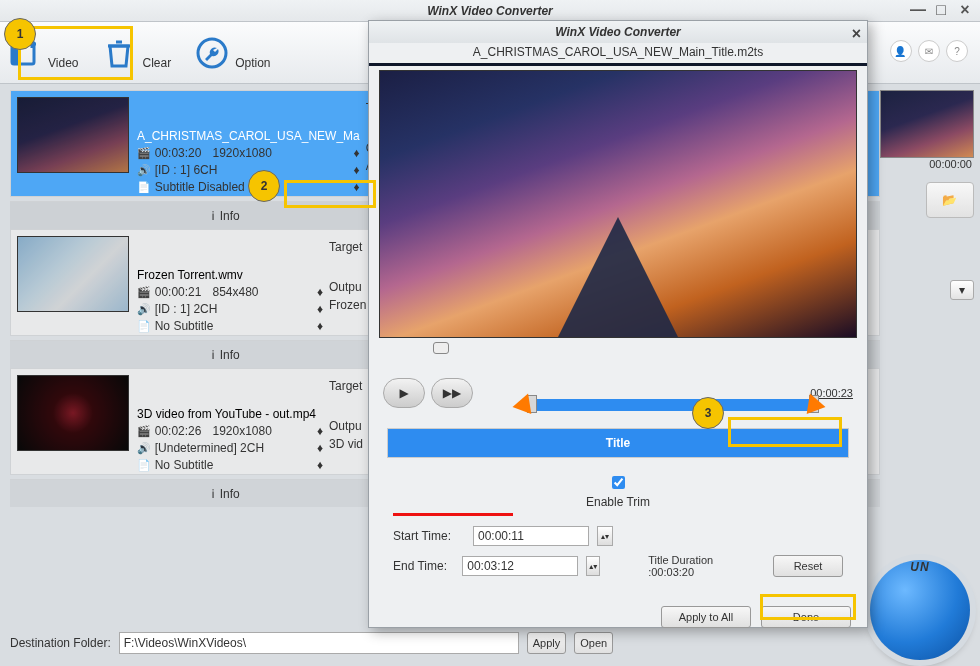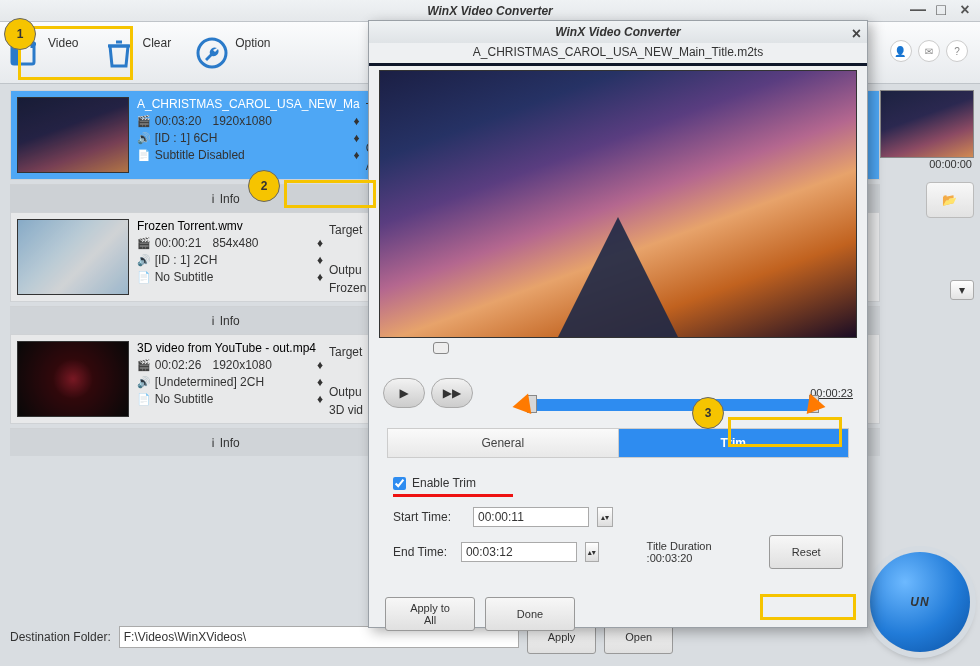--- a/index.html
+++ b/index.html
@@ -2,54 +2,54 @@
 <html><head>
 <meta charset="utf-8">
 <style>
   * { margin:0; padding:0; box-sizing:border-box; font-family: "Segoe UI", Tahoma, sans-serif; font-size:12px; color:#333; }
   body { width:980px; height:666px; background:#d9dde1; position:relative; overflow:hidden; }
   
   .title-bar { height:22px; background:linear-gradient(#eff2f4,#e5e8eb); border-bottom:1px solid #bfc4c9; line-height:22px; text-align:center; font-style:italic; font-weight:bold; color:#2a6aa2; position:relative; }
   .title-bar .wins { position:absolute; right:8px; top:3px; display:flex; gap:10px; }
   .title-bar .wins span { width:14px; text-align:center; font-style:normal; font-weight:bold; font-size:16px; line-height:14px; cursor:pointer; color:#555; }
   .tool-row { height:62px; background:linear-gradient(#fbfcfd,#e7eaed); border-bottom:1px solid #bfc4c9; display:flex; align-items:center; padding:0 8px; gap:24px; position:relative; }
-  .tool-btn { display:flex; align-items:flex-start; gap:6px; cursor:pointer; color:#2a6aa2; font-size:15px; font-weight:500; }
+  .tool-btn { display:flex; align-items:flex-end; gap:6px; cursor:pointer; color:#2a6aa2; font-size:15px; font-weight:500; }
   .tool-btn .ticon { width:34px; height:34px; border-radius:4px; display:flex; align-items:center; justify-content:center; }
   .ticon svg { width:34px; height:34px; }
   .header-icons { position:absolute; right:12px; top:18px; display:flex; gap:6px; }
   .header-icons span { width:22px; height:22px; border:1px solid #ccc; border-radius:50%; background:#fff; display:inline-flex; align-items:center; justify-content:center; color:#888; font-size:10px; cursor:pointer; }
   
   .list { position:absolute; left:10px; top:90px; width:870px; }
   .item { display:flex; background:#e8e9ea; border:1px solid #cfd2d5; margin-bottom:4px; }
   .item.selected { background:#4ea7f5; }
   .item.selected .left-col , .item.selected .row , .item.selected .meta-col { color:#fff; }
   .thumb { width:112px; height:76px; margin:6px; background:linear-gradient(160deg,#1c2240 0%,#2b2850 40%,#8b4a63 70%,#d18a52 100%); position:relative; border:1px solid #333; }
   .thumb::after{content:"";position:absolute;inset:0;background:rgba(0,0,0,.15);}
-  .meta-col { flex:0 0 190px; padding:6px 2px 2px 2px; }
+  .meta-col { flex:0 0 190px; padding:6px 2px 2px 2px;margin-top:32px; }
   .meta-col .fname { font-size:12px; color:#000; white-space:nowrap; overflow:hidden; }
   .item.selected .fname{color:#fff;}
   .row { display:flex; align-items:center; gap:4px; font-size:11px; color:#333; margin-top:3px; }
   .row .camico{font-size:11px;}
   .spin { margin-left:auto; color:#333;}
   .tgt-col { flex:1; padding:6px 4px; font-size:11px; color:#333; }
   .tgt-col div{ margin-top:4px; }
   .item-foot { height:28px; display:flex; align-items:center; justify-content:space-around; background:rgba(0,0,0,0.04); border-top:1px solid #cfd2d5; font-size:12px; color:#666; }
   .item-foot span{display:inline-flex;align-items:center;gap:5px;cursor:pointer;}
   .item-wrap{display:flex;flex-direction:column;}
   
   .right-panel { position:absolute; right:6px; top:90px; width:94px; }
   .right-panel .preview-box{ width:94px; height:68px; background:linear-gradient(160deg,#1c2240 0%,#2b2850 40%,#8b4a63 70%,#d18a52 100%); border:1px solid #888;}
   .right-panel .dur { font-size:11px; color:#333; text-align:right; padding-right:2px;}
   .right-panel .folder-btn{ width:48px; height:36px; margin:12px 0 0 auto; background:linear-gradient(#f8f8f8,#e2e2e2); border:1px solid #bbb; border-radius:4px; display:flex;align-items:center;justify-content:center;}
   .right-panel .combo{ width:24px;height:20px;margin:62px 0 0 auto;border:1px solid #aaa;background:linear-gradient(#fff,#e3e3e3);border-radius:3px;display:flex;align-items:center;justify-content:center;}
-  .run-btn{position:absolute;right:10px;bottom:14px;width:100px;height:100px;border-radius:50%;background:radial-gradient(circle at 35% 30%,#6db9ff 0%,#217bd8 55%,#0a4fa0 100%);box-shadow:0 0 0 6px #d5dbe1,0 4px 8px rgba(0,0,0,.4);display:flex;align-items:center;justify-content:center;color:#fff;font-size:24px;font-weight:bold;font-style:italic;letter-spacing:1px;cursor:pointer;}
+  .run-btn{position:absolute;right:10px;bottom:6px;width:100px;height:100px;border-radius:50%;background:radial-gradient(circle at 35% 30%,#6db9ff 0%,#217bd8 55%,#0a4fa0 100%);box-shadow:0 0 0 6px #d5dbe1,0 4px 8px rgba(0,0,0,.4);display:flex;justify-content:center;color:#fff;font-size:24px;font-weight:bold;font-style:italic;letter-spacing:1px;cursor:pointer;}
   
   .dest { position:absolute; left:10px; bottom:12px; display:flex; align-items:center; gap:8px; }
   .dest input { width:400px; height:22px; border:1px solid #aaa; padding:0 4px; background:#fff;}
-  .btn { height:34px; padding:0 20px; background:linear-gradient(#f7f7f7,#e0e0e0); border:1px solid #999; border-radius:3px; cursor:pointer; font-size:11px;}
+  .btn { height:22px; padding:0 5px; background:linear-gradient(#f7f7f7,#e0e0e0); border:1px solid #999; border-radius:3px; cursor:pointer; font-size:11px;}
   
   .dialog { position:absolute; left:368px; top:20px; width:500px; height:608px; background:#eef0f2; border:1px solid #9aa0a6; box-shadow:4px 4px 12px rgba(0,0,0,.3); }
   .dlg-title { height:22px; background:linear-gradient(#eff2f4,#dfe3e6); text-align:center; line-height:22px; font-style:italic; font-weight:bold; color:#2a6aa2; position:relative; }
   .dlg-title .close{position:absolute;right:6px;top:2px;font-style:normal;font-size:16px;font-weight:bold;color:#444;cursor:pointer;}
   .dlg-fname{ padding:2px 10px 4px 10px; font-size:12px; border-bottom:3px solid #0f172a;text-align:center;}
   .preview { margin:4px 10px; height:268px; background:linear-gradient(160deg,#1b1f44 0%,#263265 20%,#5a3d80 35%,#b4678f 50%,#e7a36b 62%,#c1621f 78%,#1a0c24 100%); border:1px solid #333; position:relative;}
   .castle{position:absolute;left:50%;bottom:0;transform:translateX(-50%);width:0;height:0;border-left:60px solid transparent;border-right:60px solid transparent;border-bottom:120px solid rgba(30,40,70,.9);}
   .play-row{ display:flex; align-items:center; gap:6px; padding:10px 14px 6px 14px;}
   .pbtn{ width:42px;height:30px;background:linear-gradient(#f2f2f2,#ccc);border:1px solid #aaa;border-radius:16px;display:flex;align-items:center;justify-content:center;cursor:pointer;color:#555;}
   .tstamp{ font-size:11px; color:#333; margin-left:auto;text-decoration:underline;}
@@ -59,29 +59,29 @@
   .handle{position:absolute;top:2px;width:10px;height:18px;background:#d8d8d8;border:1px solid #888;}
   .handle.l{left:40px;} .handle.r{left:322px;}
   .slider-knob{position:absolute;left:50px;top:0;width:16px;height:12px;border:1px solid #888;background:#eee;border-radius:3px;}
   .arrow-o{position:absolute;bottom:-18px;width:0;height:0;border-left:10px solid transparent;border-right:10px solid transparent;border-bottom:18px solid #ff7a00;}
   .arrow-o.l{left:28px;transform:rotate(20deg);} .arrow-o.r{left:316px;transform:rotate(-20deg);}
   .tabs{display:flex;margin:14px 18px 0 18px;border:1px solid #ccc;}
   .tab{flex:1;height:28px;display:flex;align-items:center;justify-content:center;font-size:12px;color:#444;cursor:pointer;border-left:1px solid #ccc;background:linear-gradient(#fafafa,#e8e8e8);}
   .tab:first-child{border-left:none;}
   .tab.active{background:#2e8cf0;color:#fff;font-weight:bold;}
   .trim-panel{padding:18px 24px 6px 24px;}
-  .chk{display:flex;align-items:center;gap:6px;margin-bottom:4px;}
+  .chk{display:flex;align-items:center;gap:6px;margin-bottom:4px;flex-direction:column;}
   .chk input{accent-color:#2e8cf0;}
   .redline{height:3px;background:#e11;width:120px;margin-bottom:10px;}
   .field{display:flex;align-items:center;gap:8px;margin:8px 0;}
   .field label{width:72px;}
   .field input{width:116px;height:20px;border:1px solid #aaa;padding:0 4px;background:#fff;}
   .spinbtn{width:16px;height:20px;border:1px solid #aaa;background:linear-gradient(#fff,#ddd);font-size:8px;display:inline-flex;align-items:center;justify-content:center;}
   .dur-lab{margin-left:40px;font-size:11px;}
-  .dlg-foot{display:flex;justify-content:flex-start;gap:10px;padding:14px 16px;}
+  .dlg-foot{display:flex;justify-content:flex-end;gap:10px;padding:14px 16px;}
   
   .badge{position:absolute;width:32px;height:32px;border-radius:50%;background:#f6c400;border:1px solid #666;display:flex;align-items:center;justify-content:center;font-size:18px;font-weight:bold;color:#222;z-index:50;}
   .hl{position:absolute;border:3px solid #f6c400;z-index:49;pointer-events:none;}
 </style>
 </head>
 <body>
 
 <div class="title-bar">
   <span>WinX Video Converter</span>
   <div class="wins">
@@ -285,22 +285,21 @@
       <div class="range"></div>
       <div class="handle l"></div>
       <div class="handle r"></div>
       <div class="arrow-o l"></div>
       <div class="arrow-o r"></div>
     </div>
     <span class="tstamp">00:00:23</span>
   </div>
 
   <div class="tabs">
-    <div class="tab">General</div>
-    <div class="tab active">Trim</div>
+    <div class="tab active">Title</div>
   </div>
 
   <div class="trim-panel">
     <div class="chk">
       <input type="checkbox" checked="" style="">
       <span>Enable Trim</span>
     </div>
     <div class="redline"></div>
     <div class="field">
       <label>Start Time:</label>

